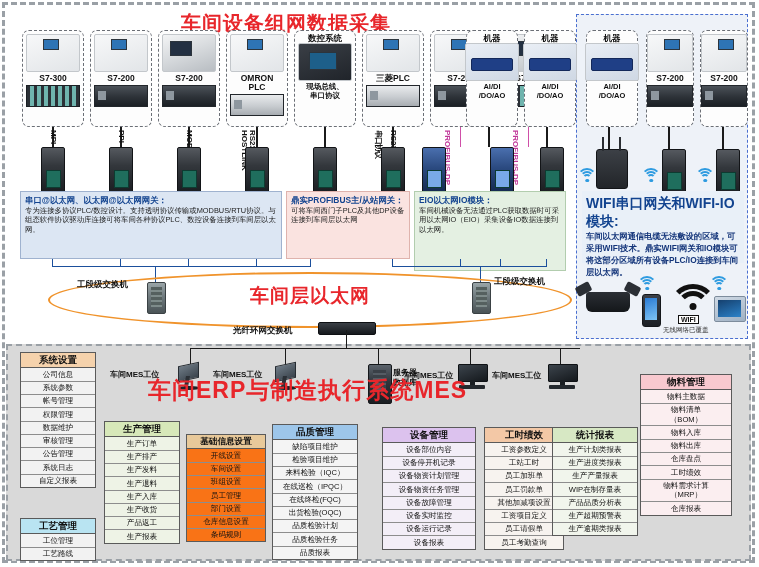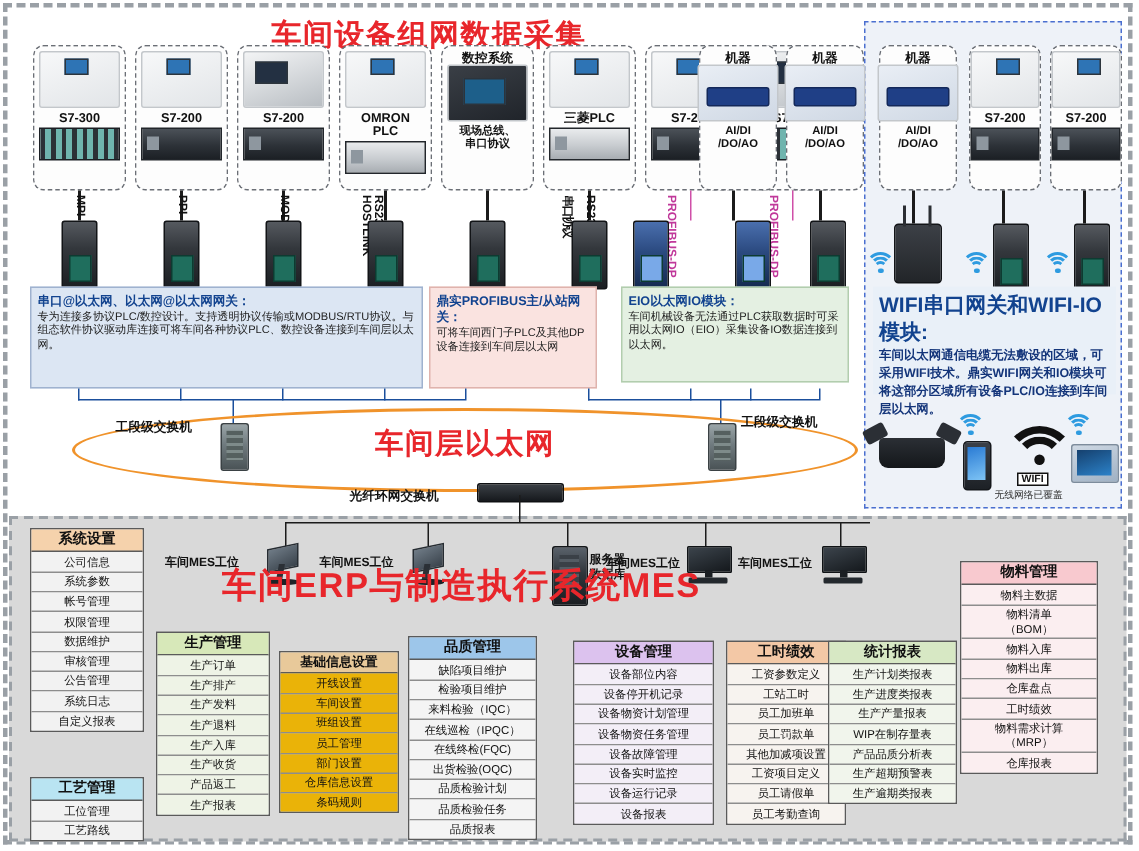--- a/index.html
+++ b/index.html
@@ -274,21 +274,21 @@
   .panel .pitem{
     font-size:7.6px;color:#111;text-align:center;
     padding:1.4px 1px;border-bottom:1px solid #8d8d8d;
     line-height:1.25;white-space:pre-line;
   }
   .panel .pitem:last-child{border-bottom:none;}
 
   .p-sys   .phead{background:#f5d2ac;}  .p-sys   .pitem{background:#f2f2f2;}
   .p-craft .phead{background:#b9e4f2;}  .p-craft .pitem{background:#f2f2f2;}
   .p-prod  .phead{background:#d7e8b9;}  .p-prod  .pitem{background:#eef3e6;}
-  .p-base  .phead{background:#e8c99a;}  .p-base  .pitem{background:#eab308;}
+  .p-base  .phead{background:#e8c99a;}  .p-base  .pitem{background:#f97316;}
   .p-qual  .phead{background:#9dc6ea;}  .p-qual  .pitem{background:#f4f4f4;}
   .p-equip .phead{background:#dcc2ee;}  .p-equip .pitem{background:#f3eef7;}
   .p-hour  .phead{background:#f3c8a6;}  .p-hour  .pitem{background:#f7f3ef;}
   .p-stat  .phead{background:#d7e8c4;}  .p-stat  .pitem{background:#f1f5ec;}
   .p-mat   .phead{background:#f8c9cf;}  .p-mat   .pitem{background:#fbeef0;}
 
   
   .ws-label{
     position:absolute;font-size:8px;font-weight:bold;color:#111;white-space:nowrap;
   }
@@ -475,25 +475,25 @@
       <i></i>
       <i></i>
       <i></i>
       <b></b>
     </div>
 
   <div class="callout blue" style="left:20px;top:191px;width:262px;height:68px;">
     <b>串口@以太网、以太网@以太网网关：</b>
     <span>专为连接多协议PLC/数控设计。支持透明协议传输或MODBUS/RTU协议。与组态软件协议驱动库连接可将车间各种协议PLC、数控设备连接到车间层以太网。</span>
   </div>
-  <div class="callout pink" style="left:286px;top:191px;width:112px;height:68px;">
+  <div class="callout pink" style="left:286px;top:191px;width:124px;height:68px;">
     <b>鼎实PROFIBUS主/从站网关：</b>
     <span>可将车间西门子PLC及其他DP设备连接到车间层以太网</span>
   </div>
-  <div class="callout green" style="left:414px;top:191px;width:152px;height:64px;">
+  <div class="callout green" style="left:414px;top:191px;width:152px;height:80px;">
     <b>EIO以太网IO模块：</b>
     <span>车间机械设备无法通过PLC获取数据时可采用以太网IO（EIO）采集设备IO数据连接到以太网。</span>
   </div>
   <div class="callout wifi-desc" style="left:582px;top:191px;width:162px;height:72px;">
     <b>WIFI串口网关和WIFI-IO模块:</b>
     <span>车间以太网通信电缆无法敷设的区域，可采用WIFI技术。鼎实WIFI网关和IO模块可将这部分区域所有设备PLC/IO连接到车间层以太网。</span>
   </div>
 
   <div class="bracket" style="left:52px;top:266px;width:258px;"></div>
   <div class="vtick" style="left:52px;top:259px;height:8px;"></div>

